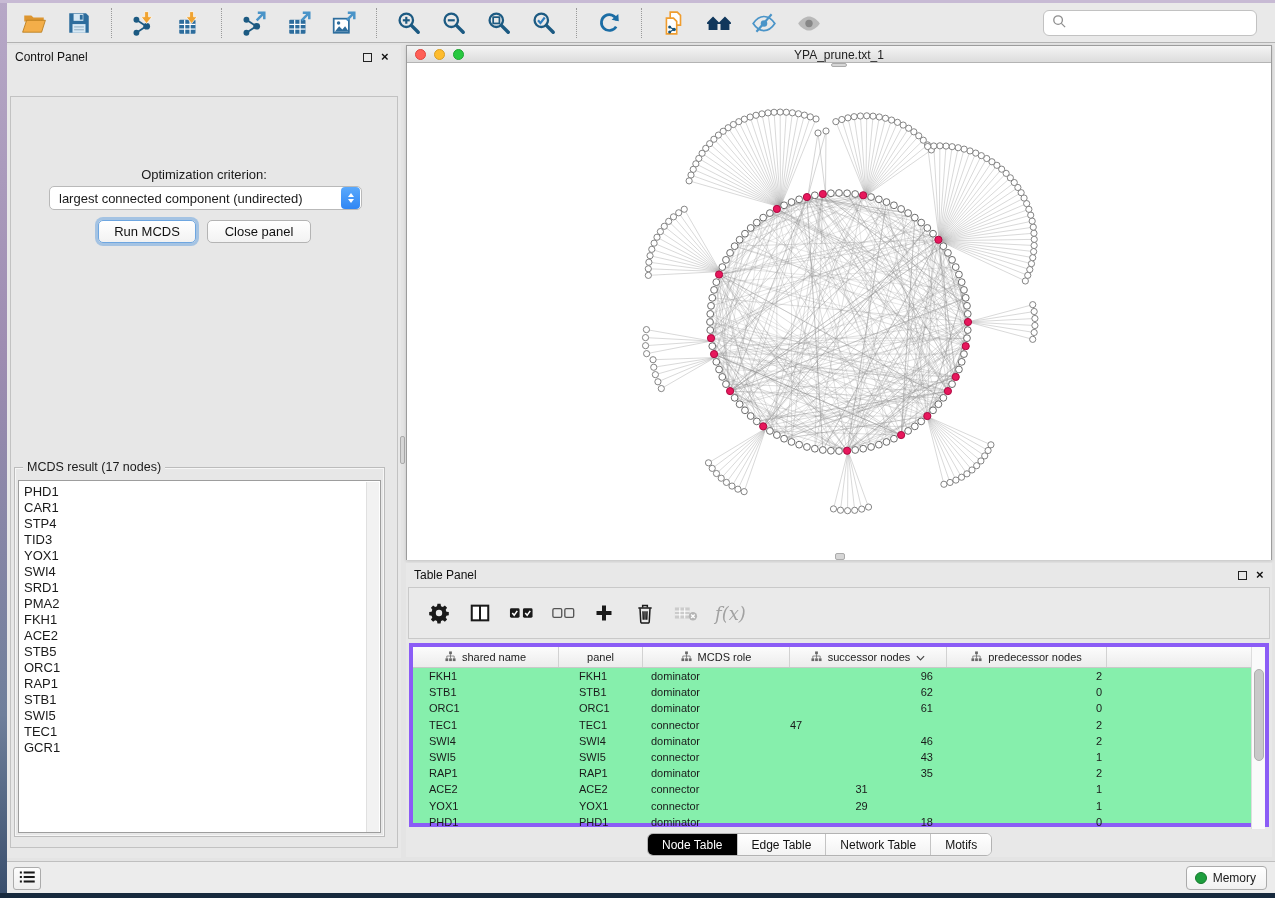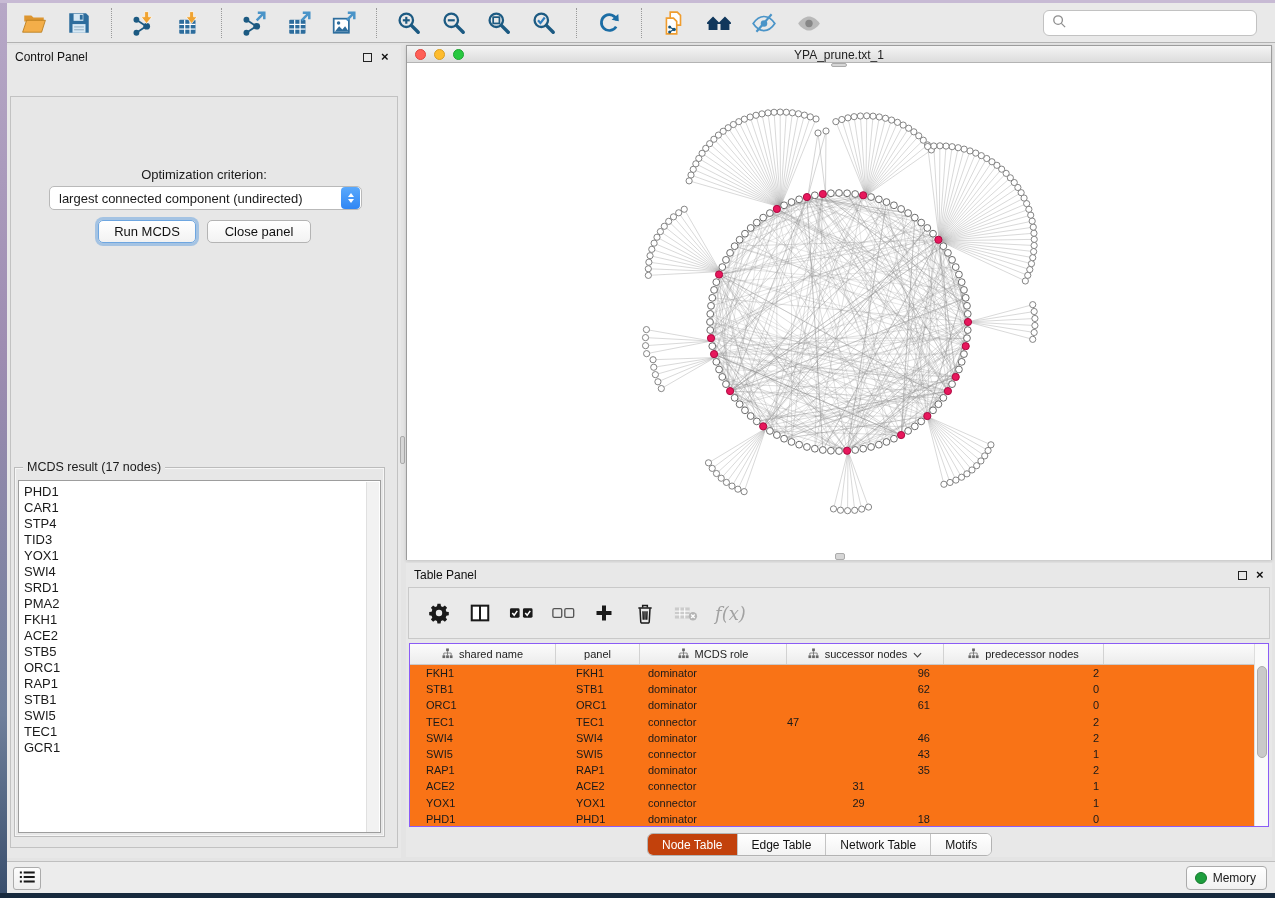--- a/index.html
+++ b/index.html
@@ -69,36 +69,36 @@
   .net-canvas{position:absolute;left:0;top:17px;width:864px;height:497px;background:#fff}
   .grip{position:absolute;background:#d6d6d6;border:1px solid #ababab;border-radius:2px}
 
   
   .table-panel{position:absolute;left:406px;top:563px;width:866px;height:294px;background:#e8e8e8}
   .tp-toolbar{position:absolute;left:2px;top:24px;width:862px;height:52px;background:#eaeaea;border:1px solid #c9c9c9;
               display:flex;align-items:center;gap:17px;padding-left:18px}
   .tp-btn{display:flex;align-items:center;justify-content:center;min-width:24px;height:26px}
   .tp-btn svg{height:22px}
   .fx-text{font-family:"DejaVu Serif",serif;font-style:italic;color:#a2a2a2;font-size:18px}
-  .table-wrap{position:absolute;left:3px;top:80px;width:860px;height:184px;background:#f97316;border:1px solid #8b5cf6}
+  .table-wrap{position:absolute;left:3px;top:80px;width:860px;height:184px;background:#86efac;border:4px solid #8b5cf6}
   .thead{position:absolute;left:0;top:0;height:21px;display:flex;width:844px;
          background:linear-gradient(180deg,#fcfcfc,#ececec);border-bottom:1px solid #c9c9c9}
   .th{display:flex;align-items:center;justify-content:center;gap:6px;font-size:11px;color:#222;
       border-right:1px solid #d2d2d2;height:100%}
   .tbody{position:absolute;left:0;top:21px;width:844px}
   .tr{display:flex;height:16.2px;font-size:11px;align-items:center}
   .td{white-space:nowrap;overflow:hidden}
   .vscroll{position:absolute;right:0;top:0;width:14px;height:182px;background:#fafafa;border-left:1px solid #ddd}
   .vthumb{position:absolute;left:1.5px;top:22px;width:10px;height:92px;background:#c9c9c9;border:1px solid #adadad;border-radius:6px}
   .bottom-tabs{position:absolute;left:241px;top:270px;height:23px;display:flex;
                border:1px solid #b3b3b3;border-radius:6px;overflow:hidden;background:#fff}
   .btab{height:100%;display:flex;align-items:center;justify-content:center;font-size:12px;padding:0 14px;
         border-left:1px solid #c4c4c4;color:#111;background:linear-gradient(180deg,#ffffff,#f3f3f3)}
   .btab:first-child{border-left:none}
-  .btab.active{background:#c2410c;color:#fff}
+  .btab.active{background:#000000;color:#fff}
 
   
   .statusbar{position:absolute;left:7px;top:861px;width:1268px;height:32px;background:#ececec;border-top:1px solid #bfbfbf}
   .list-btn{position:absolute;left:6px;top:5px;width:28px;height:23px;background:linear-gradient(180deg,#fdfdfd,#eee);
             border:1px solid #ababab;border-radius:3px;display:flex;align-items:center;justify-content:center}
   .memory-btn{position:absolute;right:8px;top:4px;height:24px;padding:0 10px 0 8px;background:linear-gradient(180deg,#fff,#f1f1f1);
               border:1px solid #ababab;border-radius:4px;display:flex;align-items:center;gap:6px;font-size:12px}
   .mem-dot{width:12px;height:12px;border-radius:50%;background:#1e9e3e;border:1px solid #157a2e}
 </style>
 </head>

